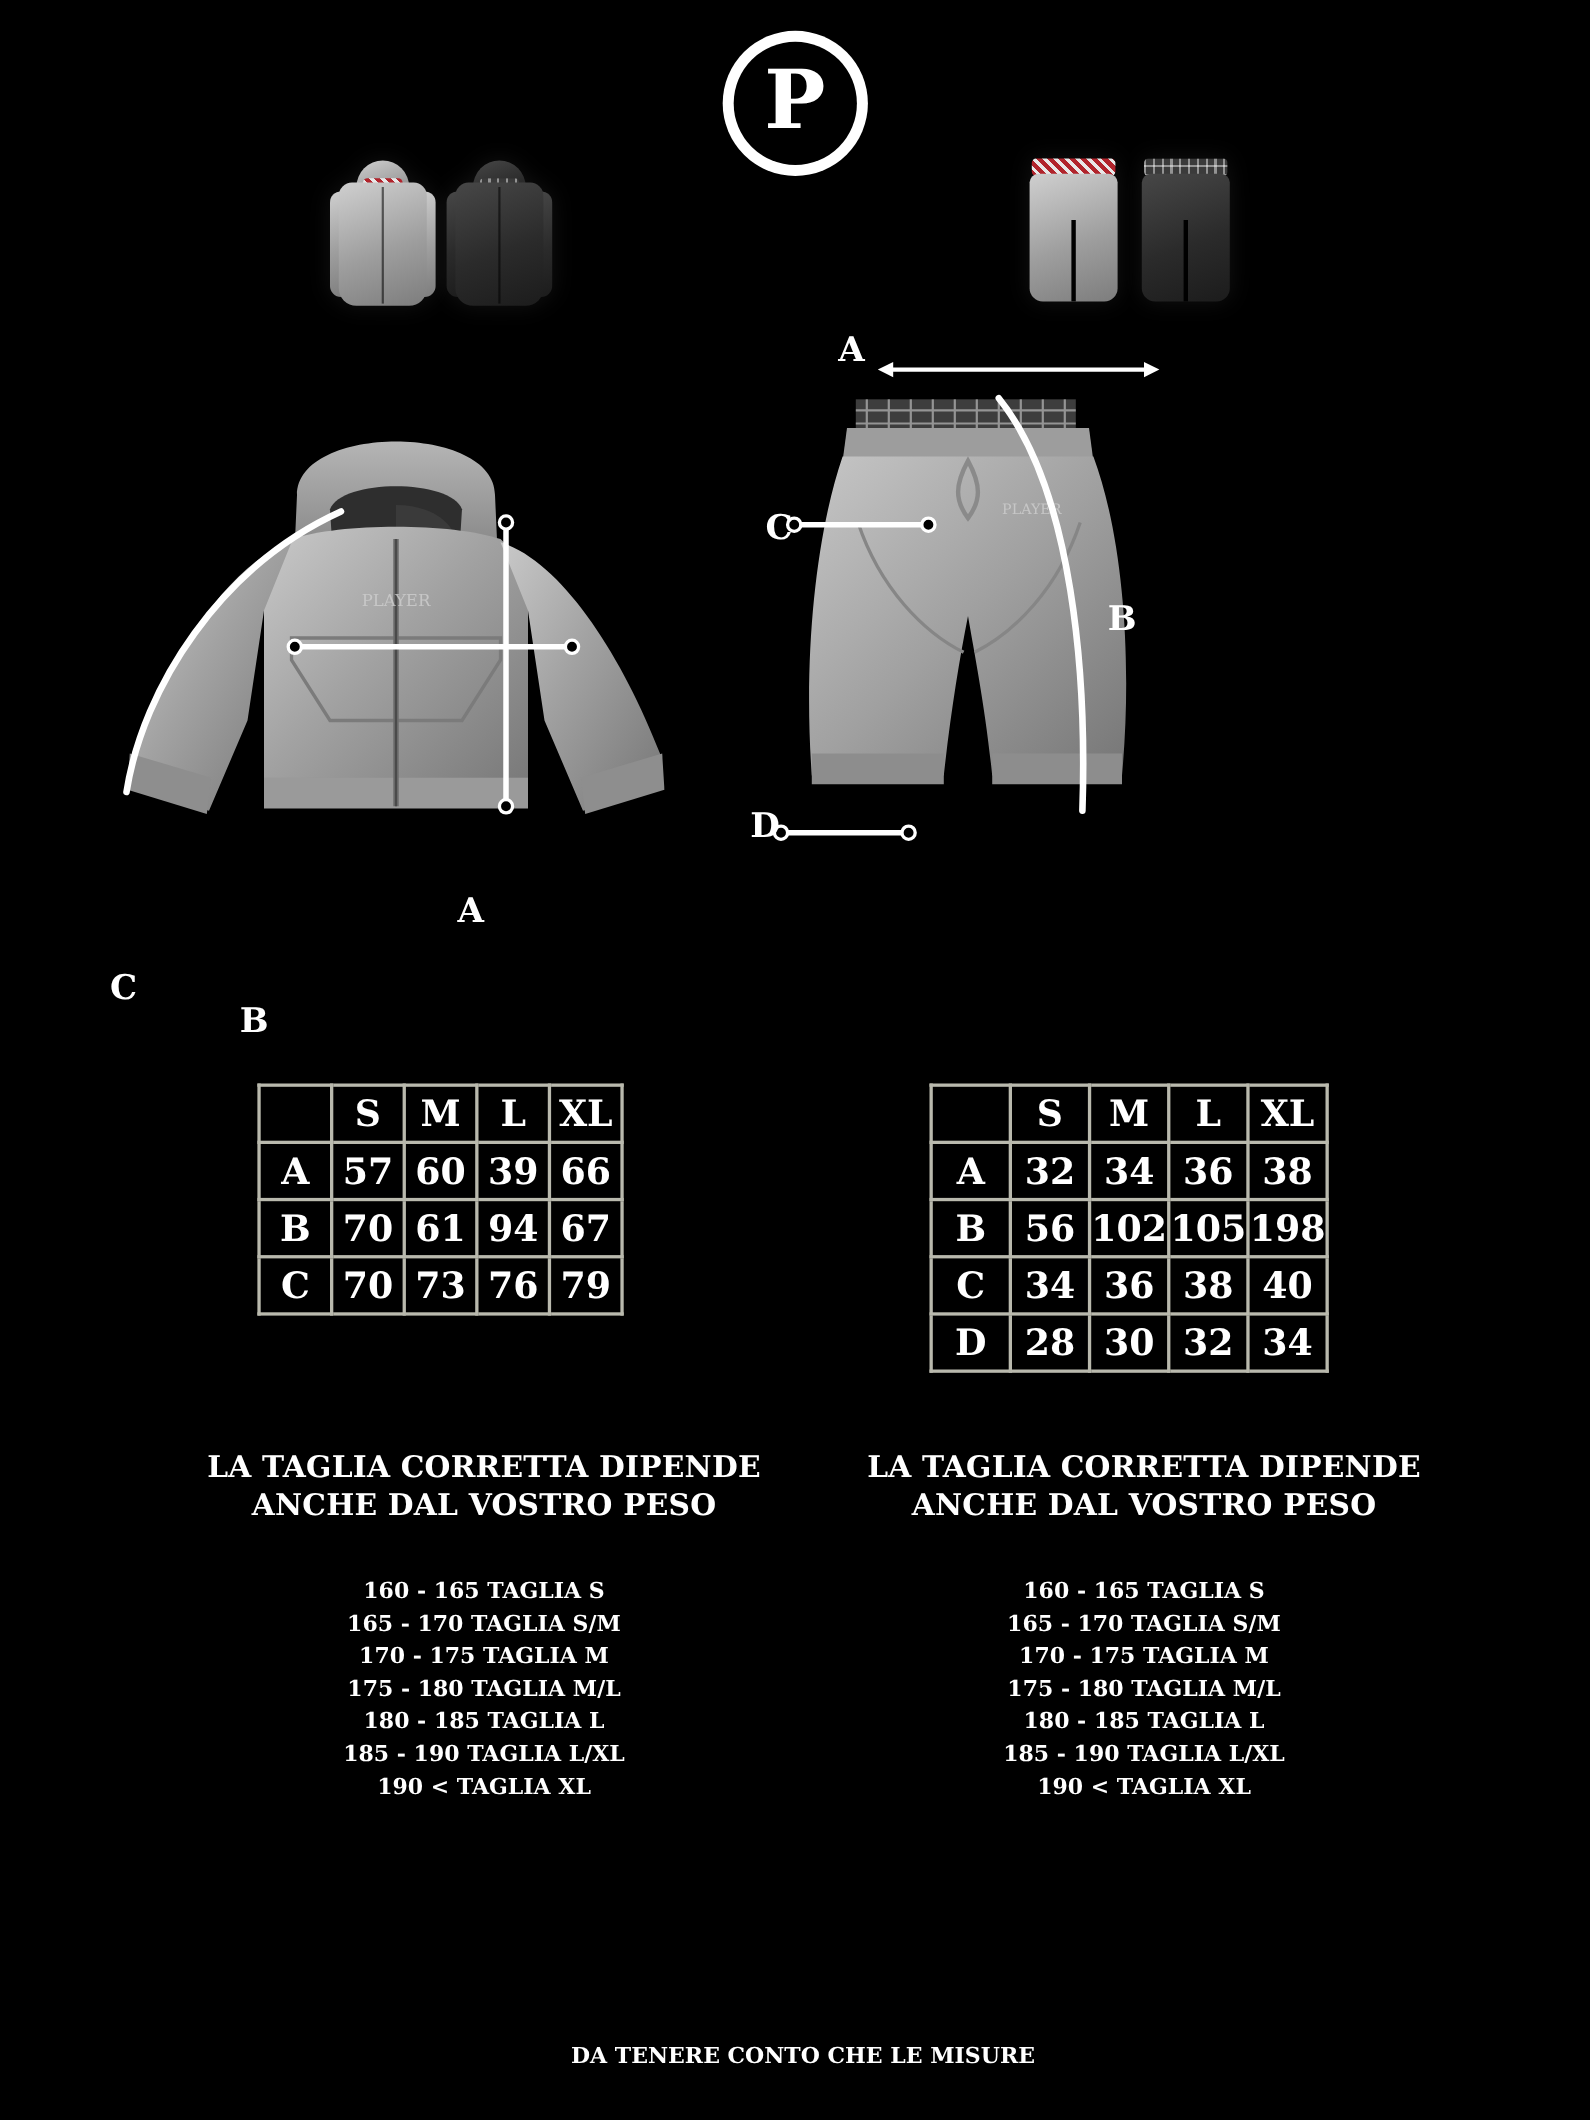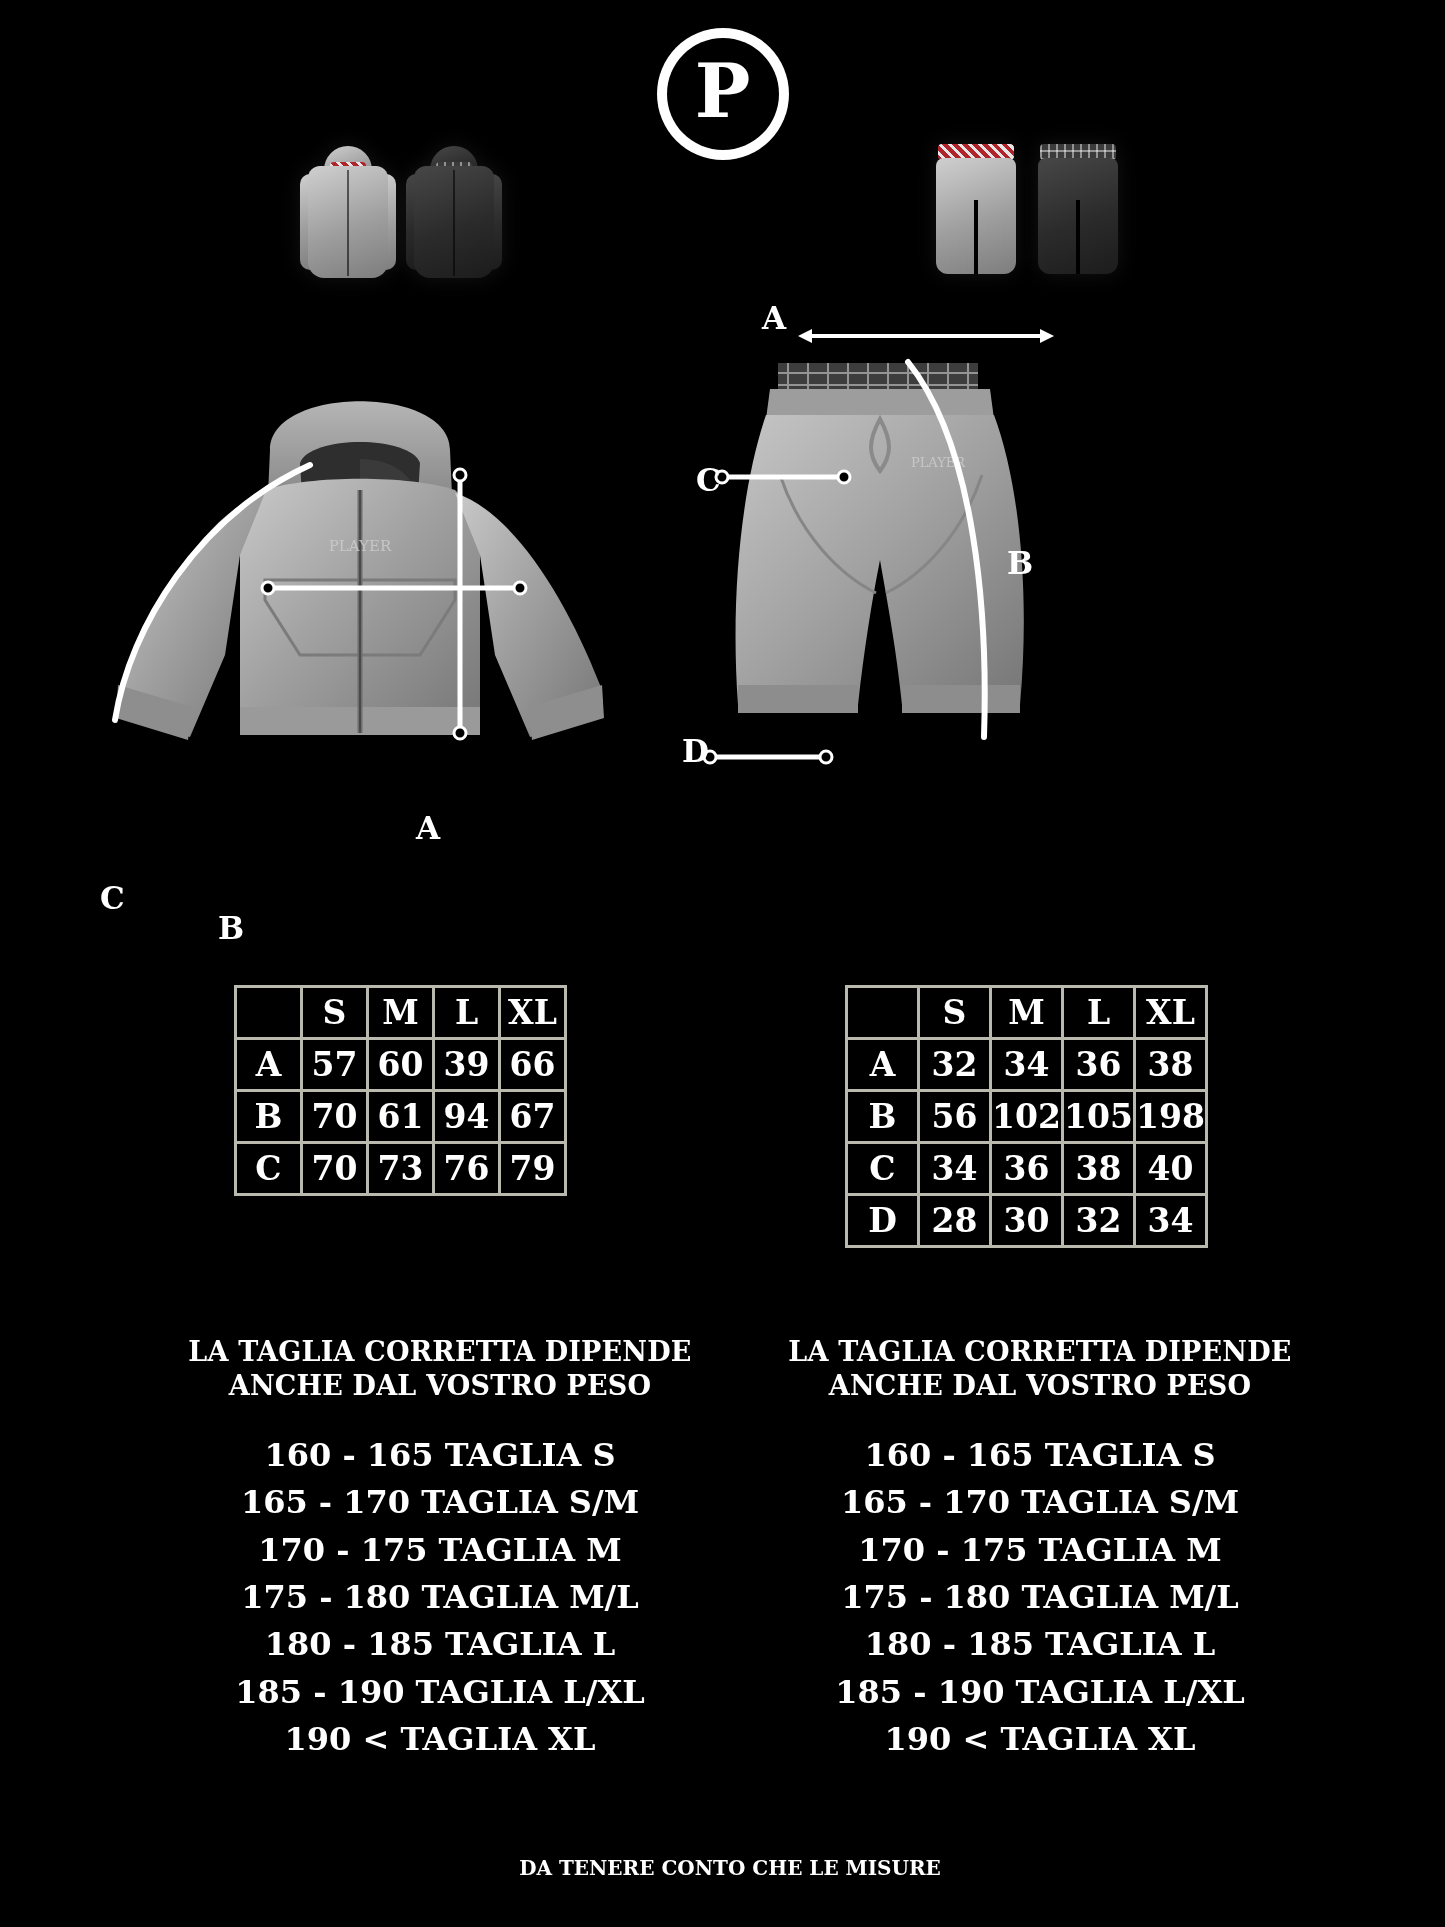--- a/index.html
+++ b/index.html
@@ -154,25 +154,24 @@
     position: absolute;
     text-align: center;
     font-family: "DejaVu Serif", serif;
     color: #fff;
   }
   .headline {
     font-weight: 700;
     font-size: 27px;
     line-height: 1.25;
     letter-spacing: .2px;
-    margin-top: 17px;
   }
   .sizelist {
     font-weight: 700;
-    font-size: 32px;
+    font-size: 20px;
     line-height: 1.48;
   }
   .footnote {
     position: absolute;
     left: 0; right: 0;
     text-align: center;
     font-family: "DejaVu Serif", serif;
     font-weight: 700;
     font-size: 20px;
     line-height: 1.35;

